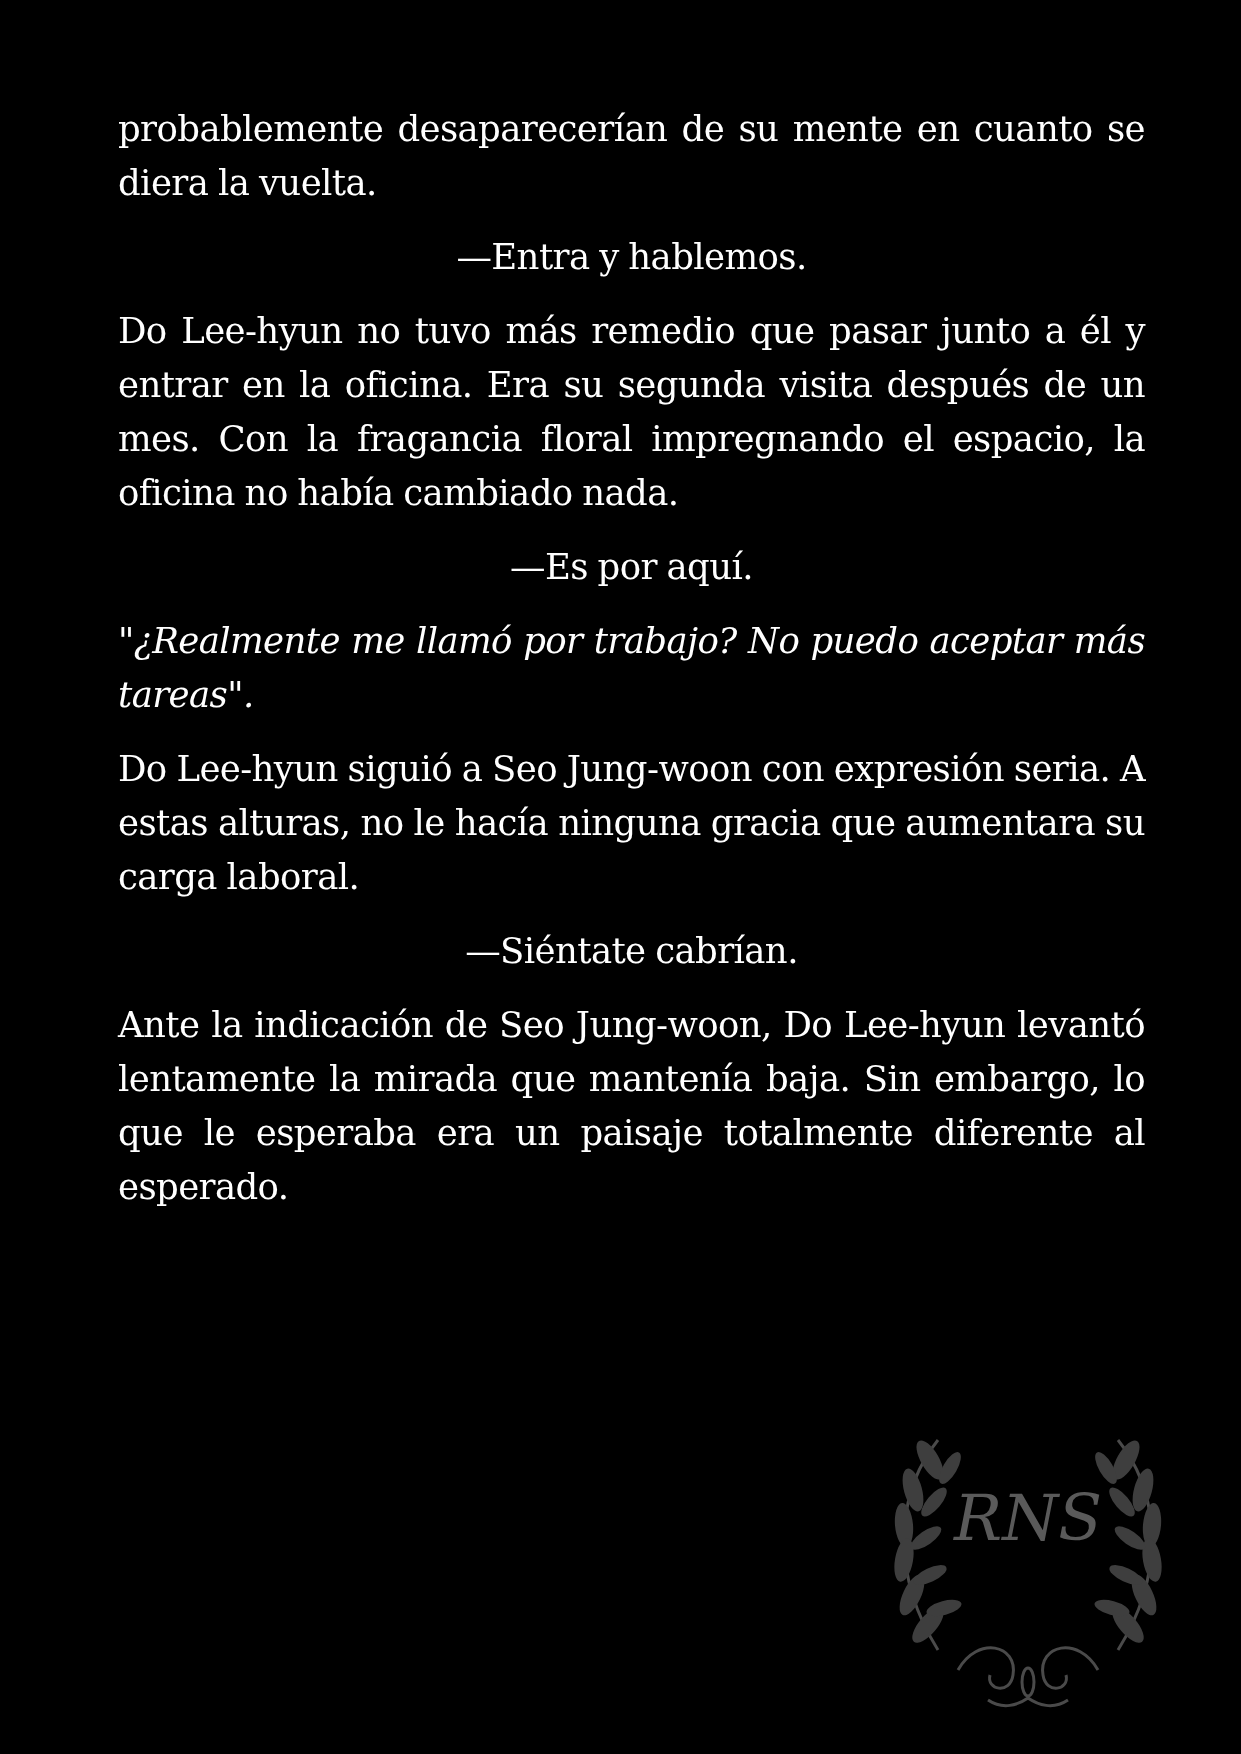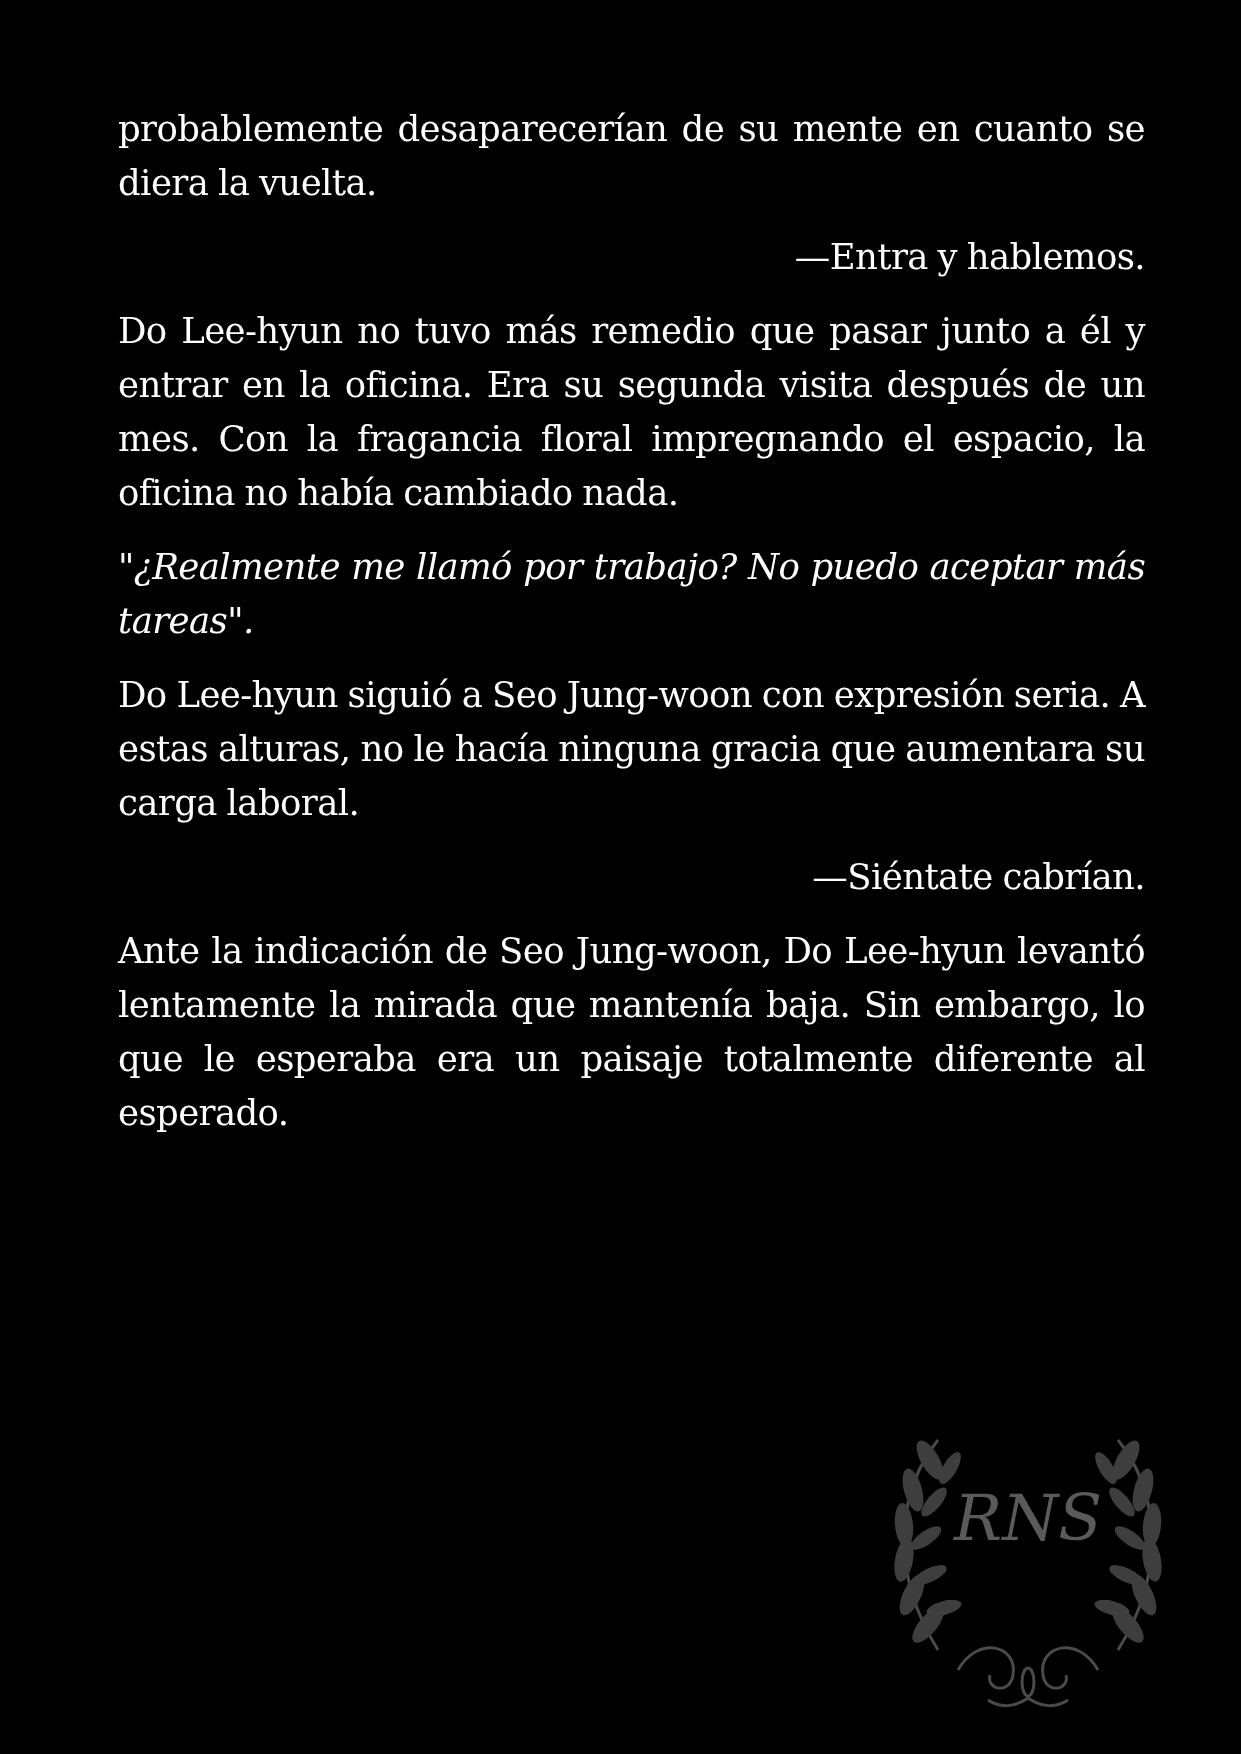--- a/index.html
+++ b/index.html
@@ -24,21 +24,21 @@
     }
     .para {
       margin: 0 0 20px 0;
       font-size: 35.5px;
       line-height: 54px;
       text-align: justify;
       letter-spacing: -0.6px;
       word-spacing: -1px;
     }
     .para.dialogue {
-      text-align: right;
+      text-align: center;
     }
     .para.thought {
       font-style: italic;
     }
     .watermark {
       position: absolute;
       left: 868px;
       top: 1420px;
       width: 320px;
       height: 300px;
@@ -96,17 +96,18 @@
       <path d="M120 280 C 135 290, 150 285, 160 278 C 170 285, 185 290, 200 280"></path>
     </g>
     <text class="wm-text" x="160" y="120" text-anchor="middle" font-size="64">RNS</text>
   </svg>
 </div>
 
 <main class="page">
   <p class="para">probablemente desaparecerían de su mente en cuanto se diera la vuelta.</p>
   <p class="para dialogue">—Entra y hablemos.</p>
   <p class="para">Do Lee-hyun no tuvo más remedio que pasar junto a él y entrar en la oficina. Era su segunda visita después de un mes. Con la fragancia floral impregnando el espacio, la oficina no había cambiado nada.</p>
+  <p class="para dialogue">—Es por aquí.</p>
   <p class="para thought">"¿Realmente me llamó por trabajo? No puedo aceptar más tareas".</p>
   <p class="para">Do Lee-hyun siguió a Seo Jung-woon con expresión seria. A estas alturas, no le hacía ninguna gracia que aumentara su carga laboral.</p>
   <p class="para dialogue">—Siéntate cabrían.</p>
   <p class="para">Ante la indicación de Seo Jung-woon, Do Lee-hyun levantó lentamente la mirada que mantenía baja. Sin embargo, lo que le esperaba era un paisaje totalmente diferente al esperado.</p>
 </main>
 
 </body></html>

